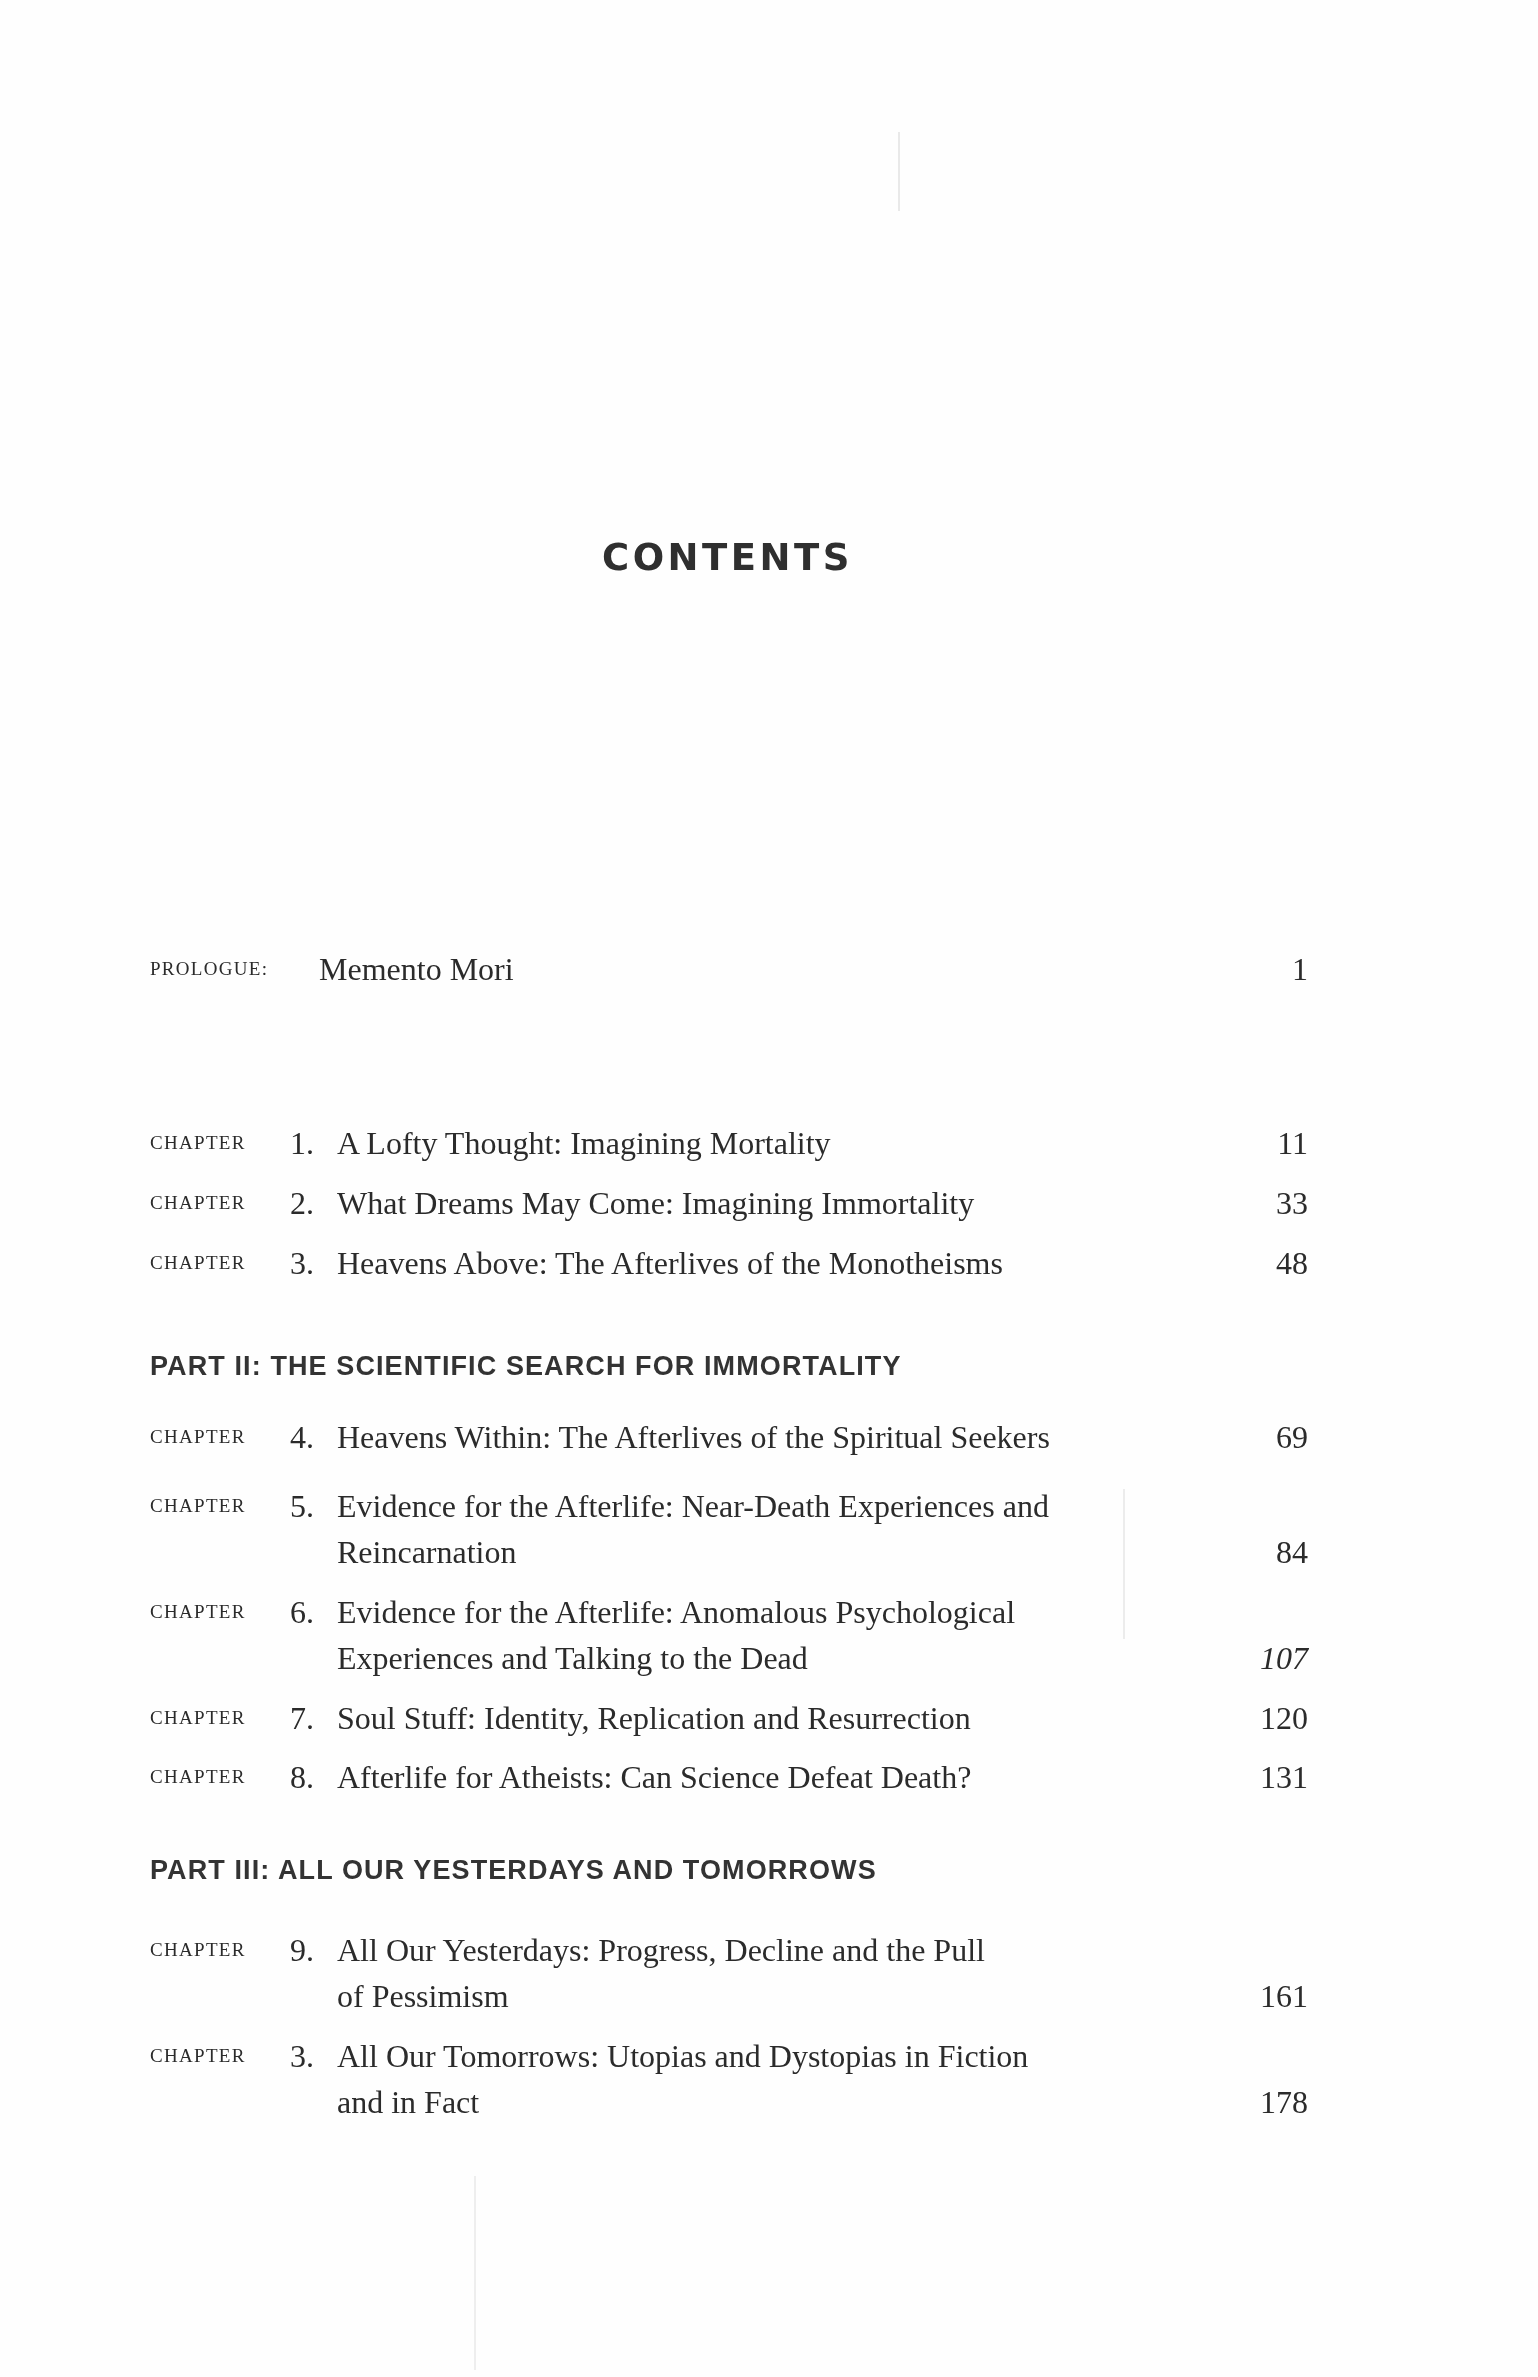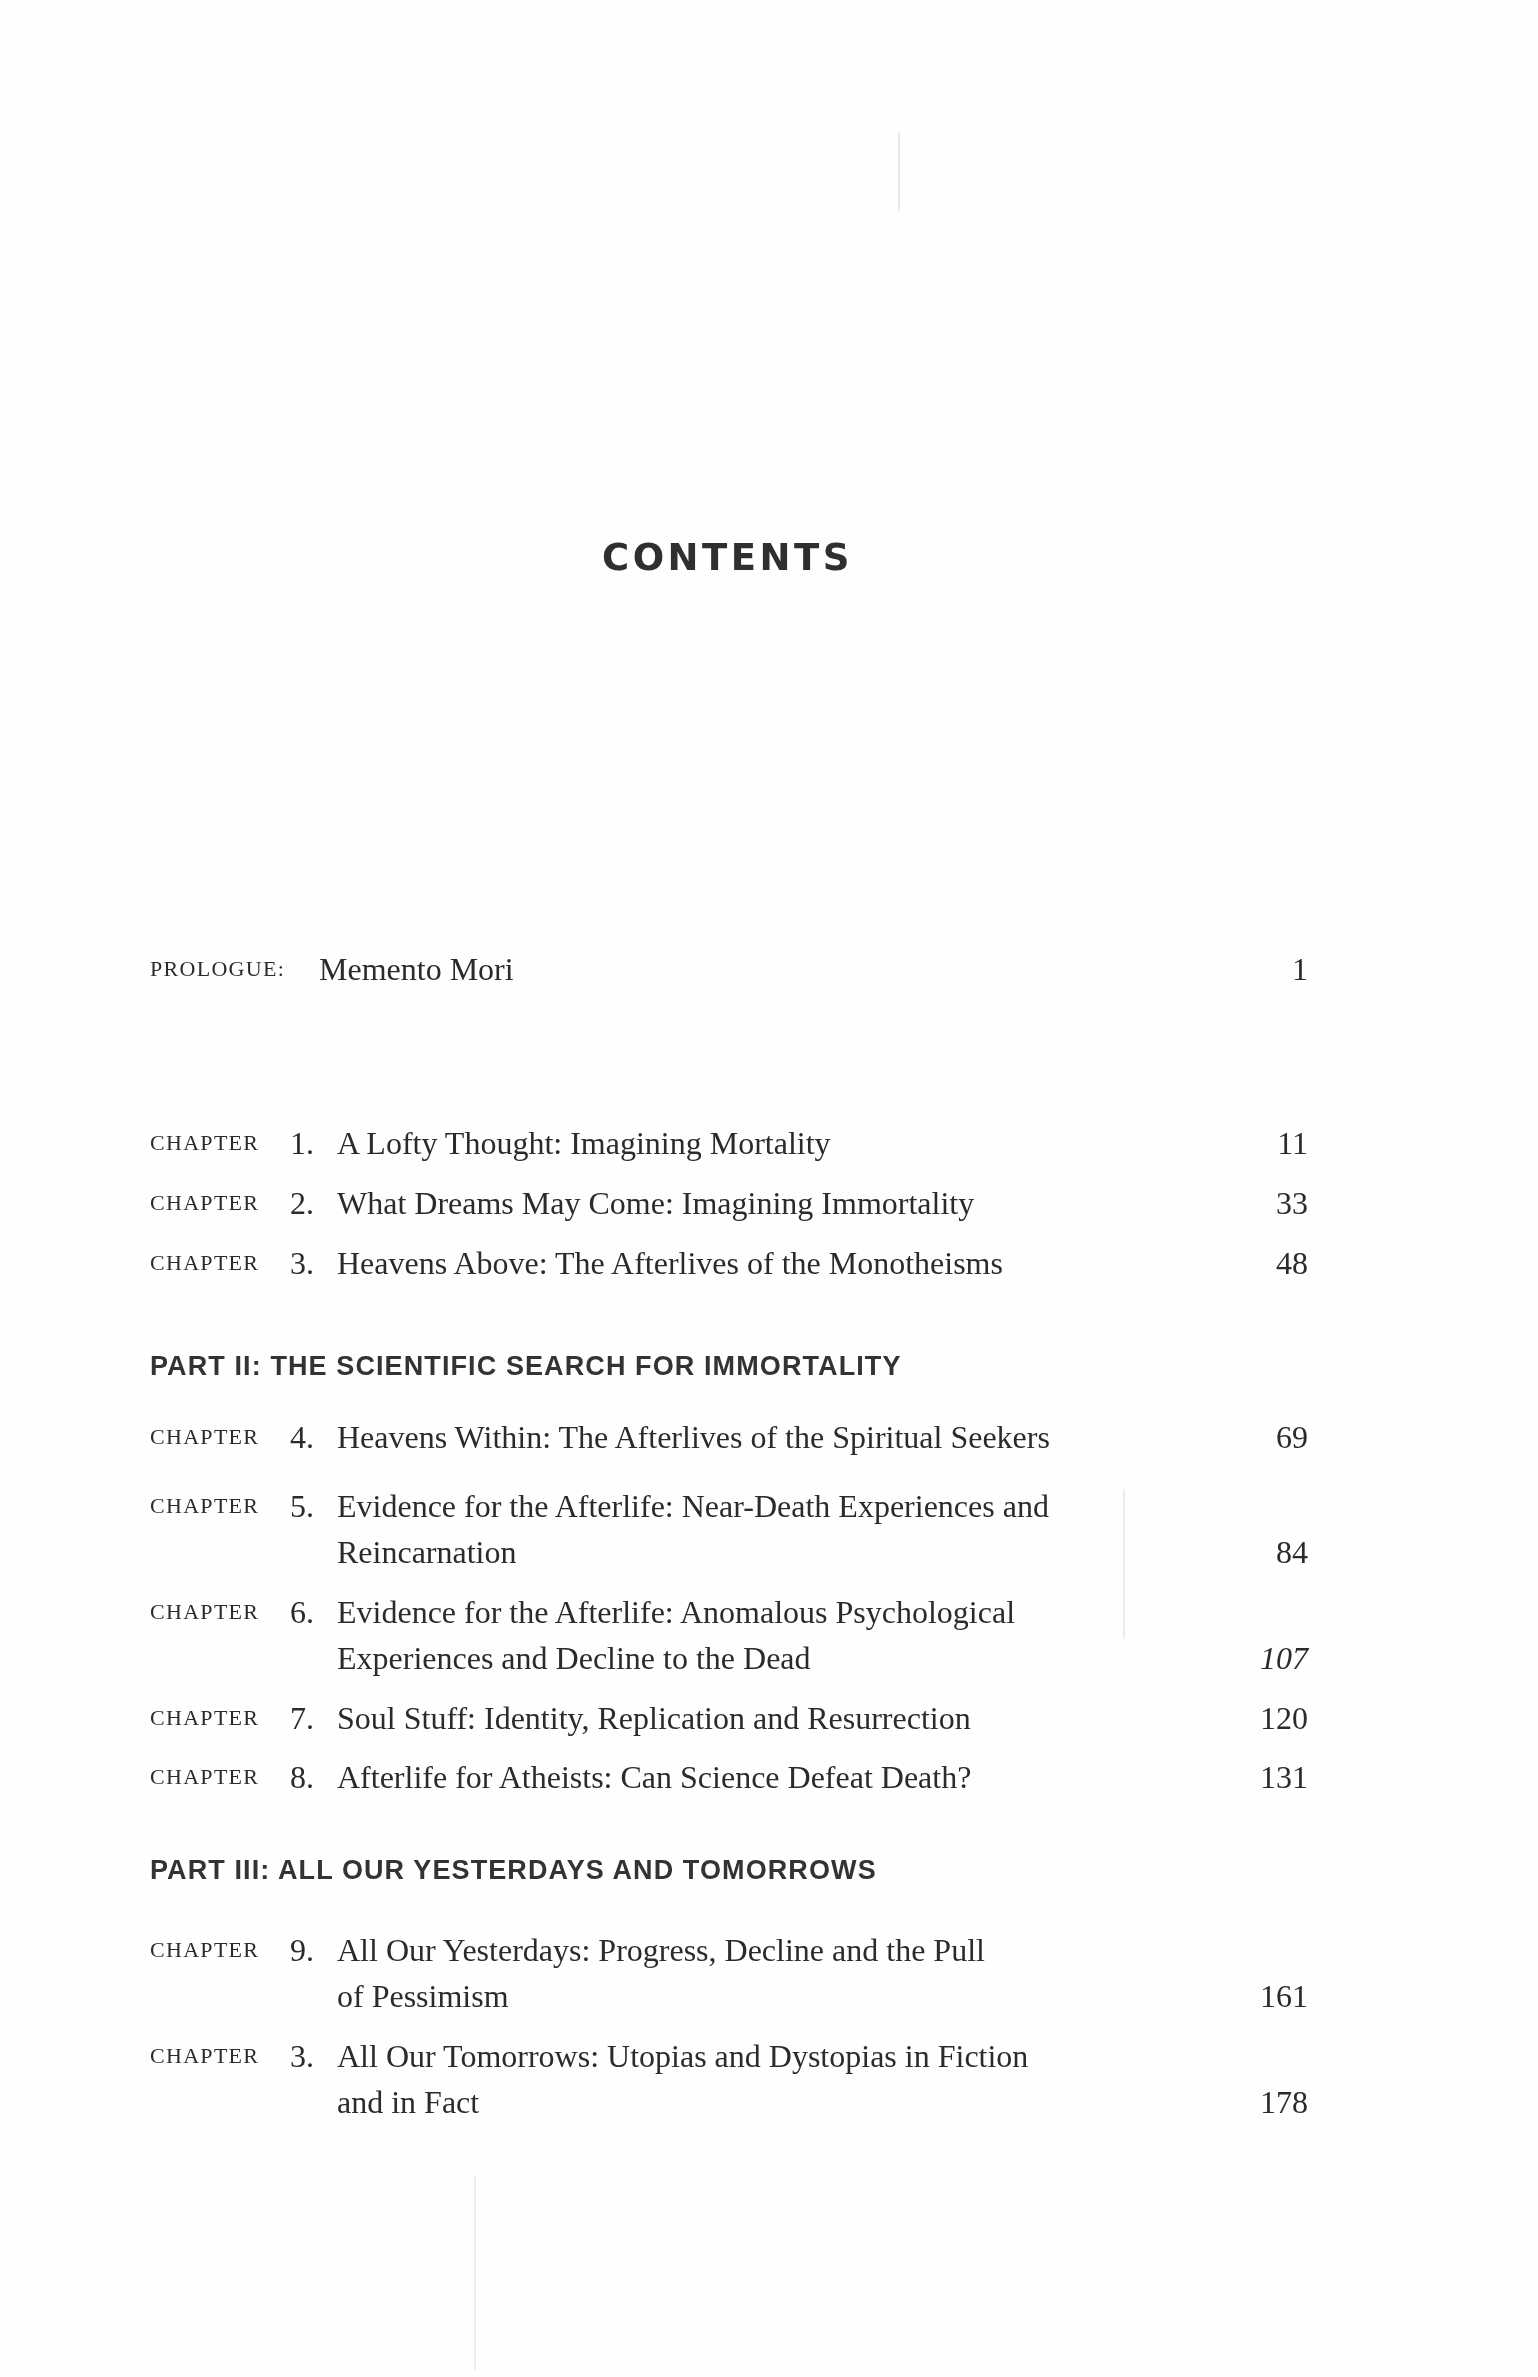--- a/index.html
+++ b/index.html
@@ -40,21 +40,21 @@
     position: absolute;
     height: 42px;
     line-height: 42px;
     font-family: "Liberation Serif", serif;
     font-size: 32px;
     color: #2b2b2b;
     white-space: nowrap;
   }
   .label {
     left: 150px;
-    font-size: 22px;
+    font-size: 19px;
     letter-spacing: 1.3px;
     text-transform: uppercase;
   }
   .num {
     width: 53px;
     left: 261px;
     text-align: right;
   }
   .text { left: 337px; }
   .prologue-text { left: 319px; }
@@ -118,21 +118,21 @@
     <div class="line num" style="top:0;">5.</div>
     <div class="line text" style="top:0;">Evidence for the Afterlife: Near-Death Experiences and</div>
     <div class="line text" style="top:46px;">Reincarnation</div>
     <div class="line page-no" style="top:46px;">84</div>
   </div>
 
   <div class="row" style="top:1591px;">
     <div class="line label" style="top:0;">chapter</div>
     <div class="line num" style="top:0;">6.</div>
     <div class="line text" style="top:0;text-align:right;">Evidence for the Afterlife: Anomalous Psychological</div>
-    <div class="line text" style="top:46px;">Experiences and Decline to the Dead</div>
+    <div class="line text" style="top:46px;">Experiences and Talking to the Dead</div>
     <div class="line page-no" style="top:46px;font-style:italic;">107</div>
   </div>
 
   <div class="row" style="top:1697px;">
     <div class="line label" style="top:0;">chapter</div>
     <div class="line num" style="top:0;">7.</div>
     <div class="line text" style="top:0;">Soul Stuff: Identity, Replication and Resurrection</div>
     <div class="line page-no" style="top:0;">120</div>
   </div>
 

